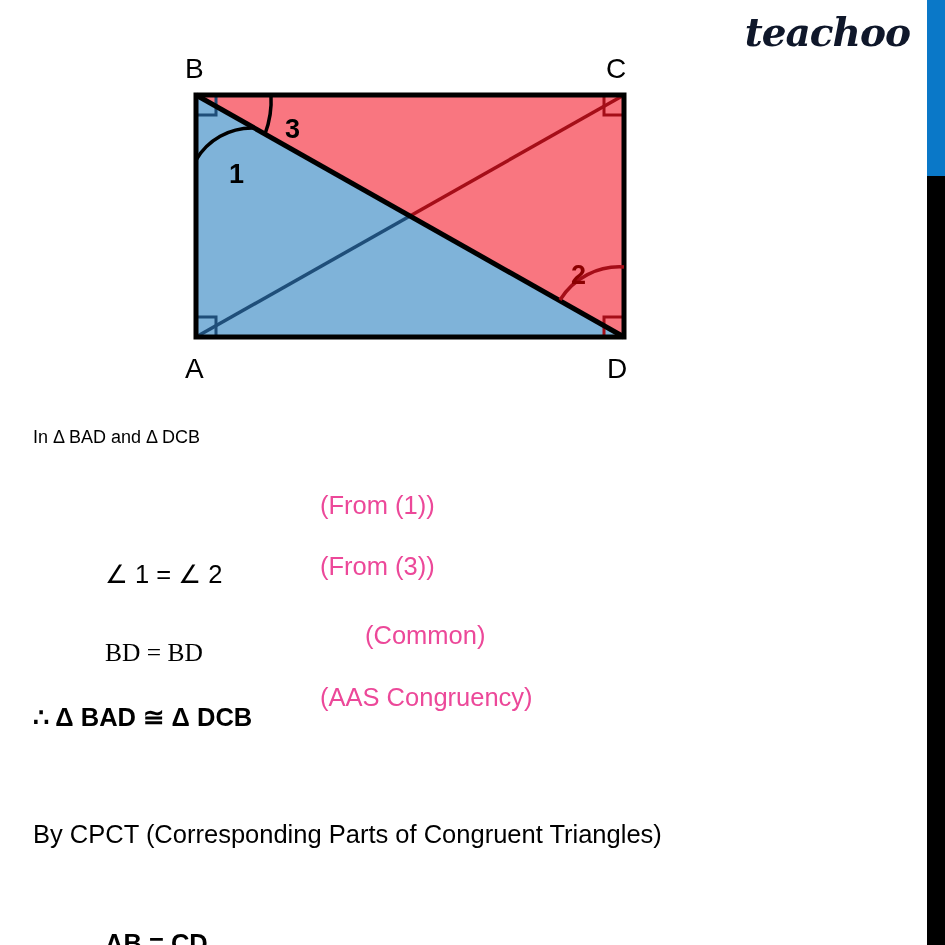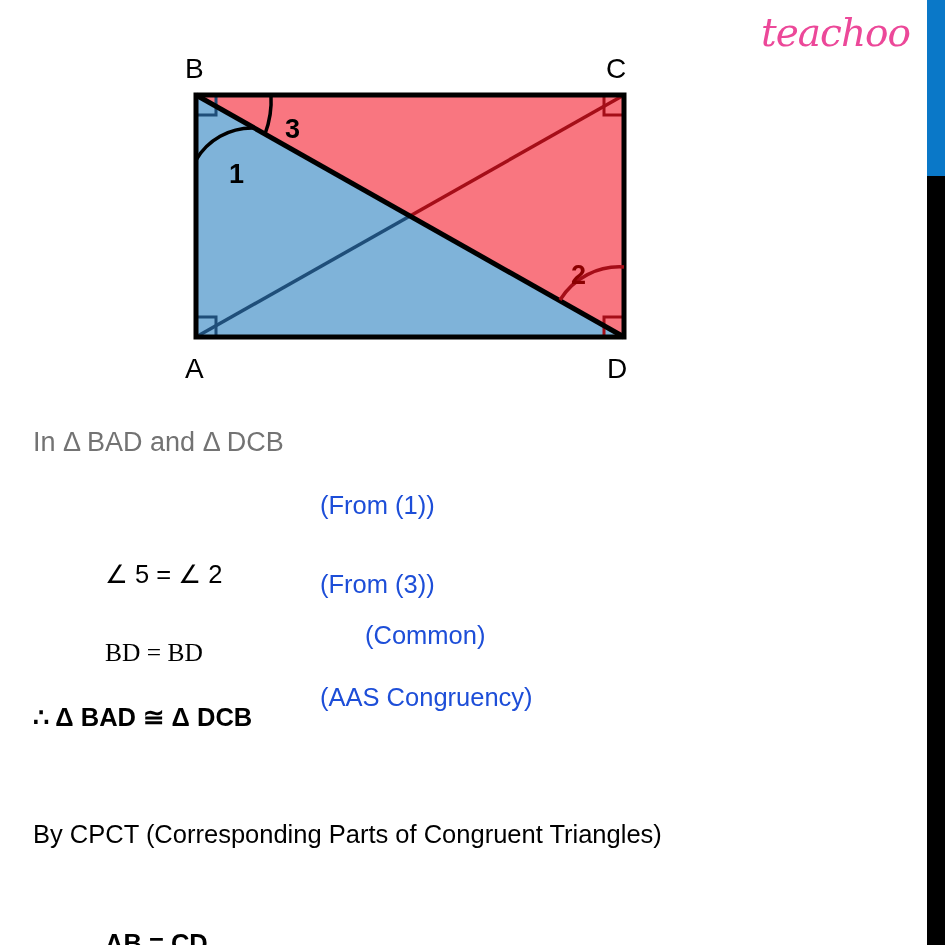--- a/index.html
+++ b/index.html
@@ -34,24 +34,24 @@
     background: #000000;
   }
 
   
   #brand-logo {
     position: absolute;
     right: 35px;
     top: 13px;
     font-family: "DejaVu Serif", serif;
     font-style: italic;
-    font-weight: normal;
+    font-weight: bold;
     font-size: 39px;
     letter-spacing: -1px;
-    color: #ec4899;
+    color: #0f172a;
     line-height: 1;
     white-space: nowrap;
   }
 
   
   #figure {
     position: absolute;
     left: 0;
     top: 0;
     width: 700px;
@@ -66,41 +66,41 @@
     width: 945px;
     height: 945px;
   }
   .line {
     position: absolute;
     white-space: nowrap;
     font-family: "Liberation Sans", sans-serif;
   }
   .stmt-head {
     left: 33px;
-    font-size: 27px;
+    font-size: 18px;
     font-weight: normal;
-    color: #737373;
+    color: #000000;
   }
   .stmt {
     left: 105px;
     font-size: 25.5px;
     font-weight: normal;
     color: #000000;
   }
   .stmt-bold {
     left: 33px;
     font-size: 25.5px;
     font-weight: bold;
     color: #000000;
   }
   .reason {
     left: 320px;
     font-size: 25.5px;
     font-weight: normal;
-    color: #1d4ed8;
+    color: #ec4899;
   }
   .conclusion-head {
     left: 33px;
     font-size: 25.5px;
     font-weight: normal;
     color: #000000;
   }
   .conclusion-body {
     left: 105px;
     font-size: 25.5px;
@@ -153,22 +153,22 @@
   <text x="285" y="138" font-family="Liberation Sans, sans-serif" font-size="27" font-weight="bold" fill="#000000">3</text>
   <text x="571" y="284" font-family="Liberation Sans, sans-serif" font-size="27" font-weight="bold" fill="#8B0000">2</text>
 </svg>
 
 <div class="text-layer">
 
   <div class="line stmt-head" style="top:427px;">In Δ BAD and Δ DCB</div>
 
   <div class="line reason" style="top:491px;">(From (1))</div>
 
-  <div class="line stmt" style="top:559px;">∠ 5 = ∠ 2</div>
-  <div class="line reason" style="top:570px;text-align:center;">(From (3))</div>
+  <div class="line stmt" style="top:559px;">∠ 1 = ∠ 2</div>
+  <div class="line reason" style="top:552px;text-align:center;">(From (3))</div>
 
   <div class="line stmt" style="top:638px;font-family:Liberation Serif, serif;">BD = BD</div>
   <div class="line reason" style="top:621px;margin-left:45px;">(Common)</div>
 
   <div class="line stmt-bold" style="top:684px;margin-top:18px;">∴ Δ BAD  ≅ Δ DCB</div>
   <div class="line reason" style="top:683px;">(AAS Congruency)</div>
 
   <div class="line conclusion-head" style="top:820px;">By CPCT (Corresponding Parts of Congruent Triangles)</div>
 
   <div class="line conclusion-body" style="top:884px;">AB = CD</div>

